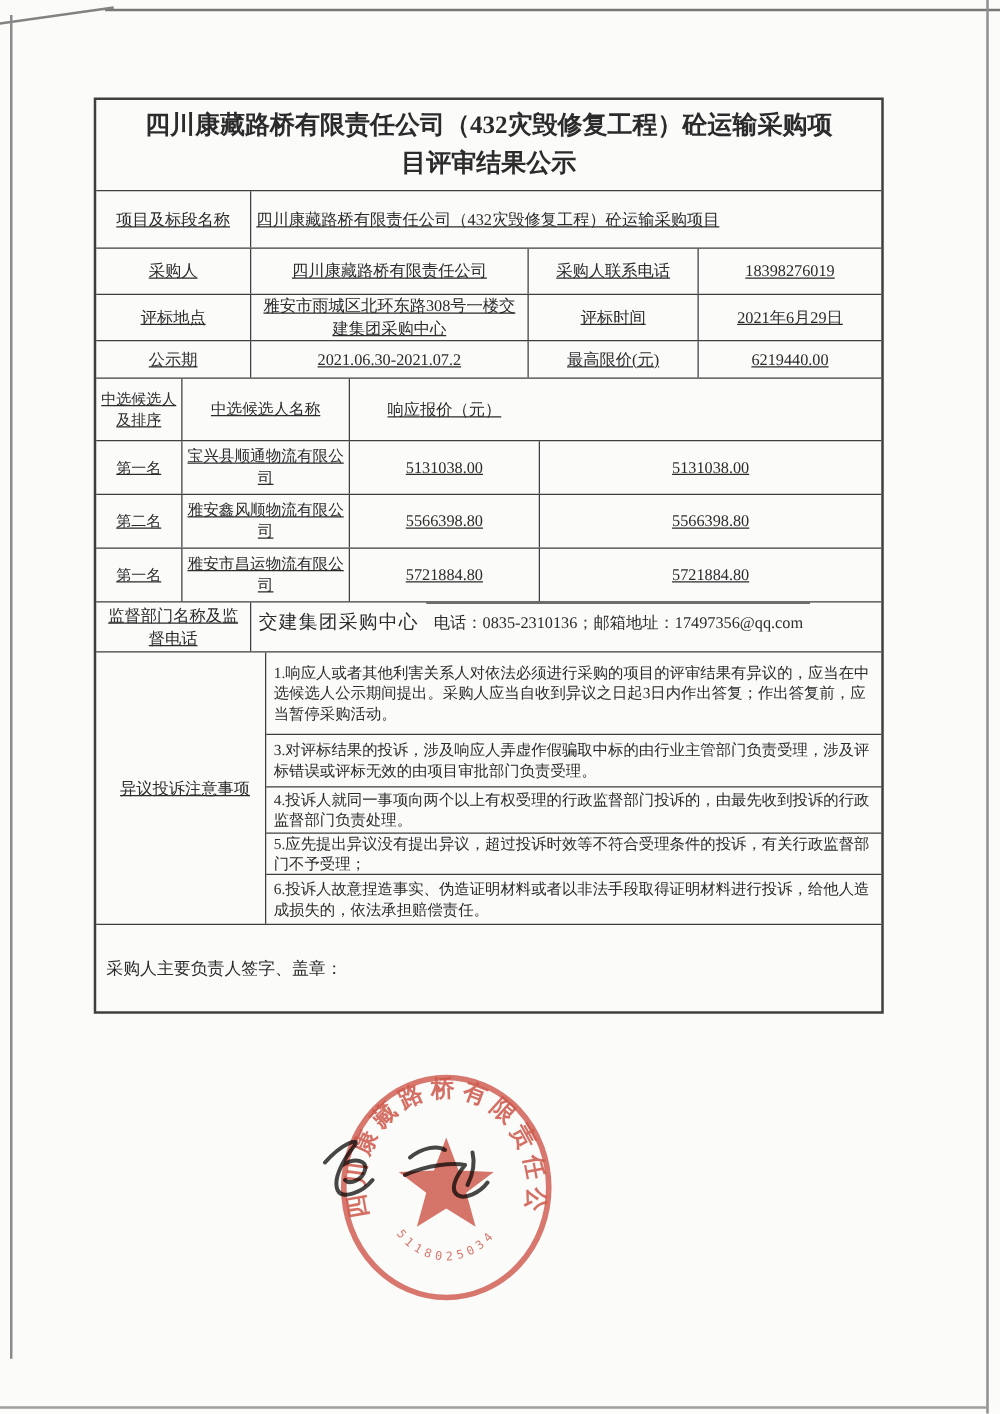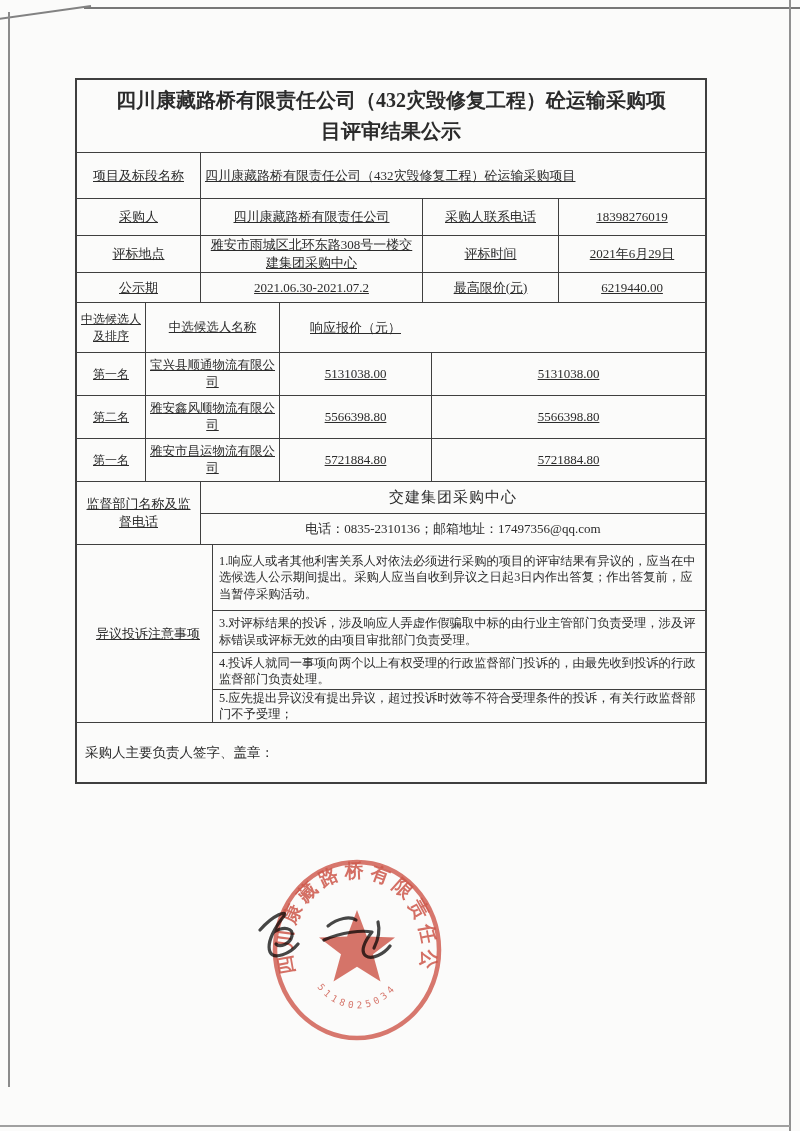--- a/index.html
+++ b/index.html
@@ -25,35 +25,35 @@
   .c { border-left:1.4px solid var(--line); display:flex; align-items:center; justify-content:center;
        text-align:center; padding:2px 4px; line-height:1.35;text-decoration:underline; }
   .c:first-child { border-left:none; }
   .grow { flex:1 1 auto; }
 
   .title-row { height:72px; align-items:center; justify-content:center; }
   .title { width:100%; text-align:center; font-weight:bold; font-size:20px; line-height:1.55; padding:4px 30px; }
 
   .h46 { height:46px; } .h37 { height:37px; } .h30 { height:30px; }
   .h50 { height:50px; } .h43 { height:43px; } .h67 { height:67px; }
-  .h70 { height:60px;text-align:center; }
+  .h70 { height:70px;text-align:center; }
 
   .w-label  { flex:0 0 123px; }
   .w-val2   { flex:0 0 222px; }
   .w-val3   { flex:0 0 136px; }
   .w-rank   { flex:0 0 68px; font-size:12px; }
   .w-name   { flex:0 0 134px; font-size:12.5px; }
   .w-price  { flex:0 0 152px; }
   .w-other  { flex:0 0 57px; }
   .w-notice { flex:0 0 135px;padding-left:11px; }
 
   .left-al { justify-content:flex-start; text-align:left; }
   .top-al  { align-items:flex-start; }
 
-  .stack { display:flex; flex-direction:column; }
+  .stack { display:flex; flex-direction:row; }
   .stack > .sub { border-top:1.4px solid var(--line); display:flex; align-items:center; justify-content:center; text-align:center; padding:2px 6px; }
   .stack > .sub:first-child { border-top:none; }
   .sub-h31 { height:31px; }
   .dept-name { font-size:15px; letter-spacing:1px; }
 
   .notice-items { padding:0; }
   .n-item { border-top:1.4px solid var(--line); display:flex; align-items:center; padding:3px 6px;
             font-size:12.3px; line-height:1.32; text-align:left; }
   .n-item:first-child { border-top:none; }
   .ni1 { height:65px; } .ni2 { height:66px; } .ni3 { height:42px; }
@@ -141,20 +141,21 @@
     </div>
   </div>
 
   <div class="r">
     <div class="c w-notice">异议投诉注意事项</div>
     <div class="grow notice-items" style="border-left:1.4px solid var(--line);">
       <div class="n-item ni1">1.响应人或者其他利害关系人对依法必须进行采购的项目的评审结果有异议的，应当在中选候选人公示期间提出。采购人应当自收到异议之日起3日内作出答复；作出答复前，应当暂停采购活动。</div>
       <div class="n-item ni3">3.对评标结果的投诉，涉及响应人弄虚作假骗取中标的由行业主管部门负责受理，涉及评标错误或评标无效的由项目审批部门负责受理。</div>
       <div class="n-item ni4">4.投诉人就同一事项向两个以上有权受理的行政监督部门投诉的，由最先收到投诉的行政监督部门负责处理。</div>
       <div class="n-item ni5">5.应先提出异议没有提出异议，超过投诉时效等不符合受理条件的投诉，有关行政监督部门不予受理；</div>
+      <div class="n-item ni6">6.投诉人故意捏造事实、伪造证明材料或者以非法手段取得证明材料进行投诉，给他人造成损失的，依法承担赔偿责任。</div>
     </div>
   </div>
 
   <div class="r h70 sign-row">
     <div class="sign-label">采购人主要负责人签字、盖章：</div>
   </div>
 
 </div>
 
 <svg class="signature-svg" width="190" height="68" viewBox="0 0 190 68">

